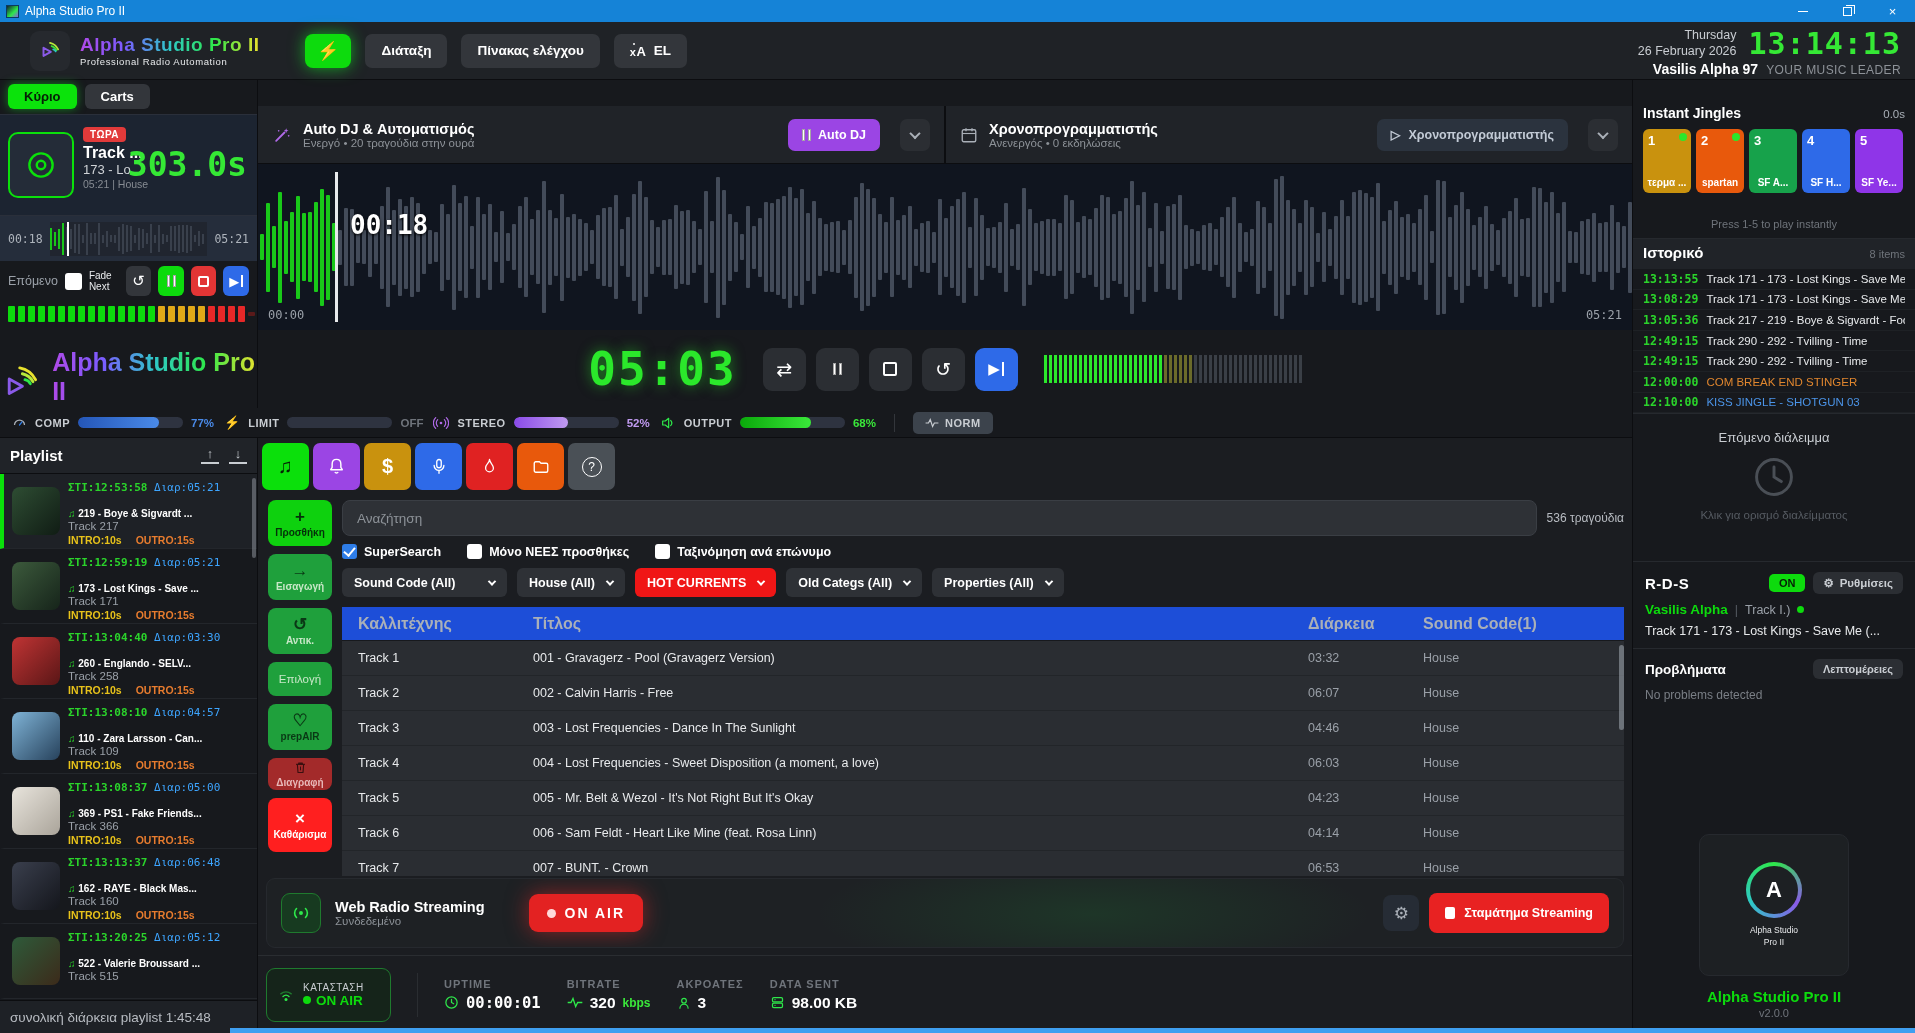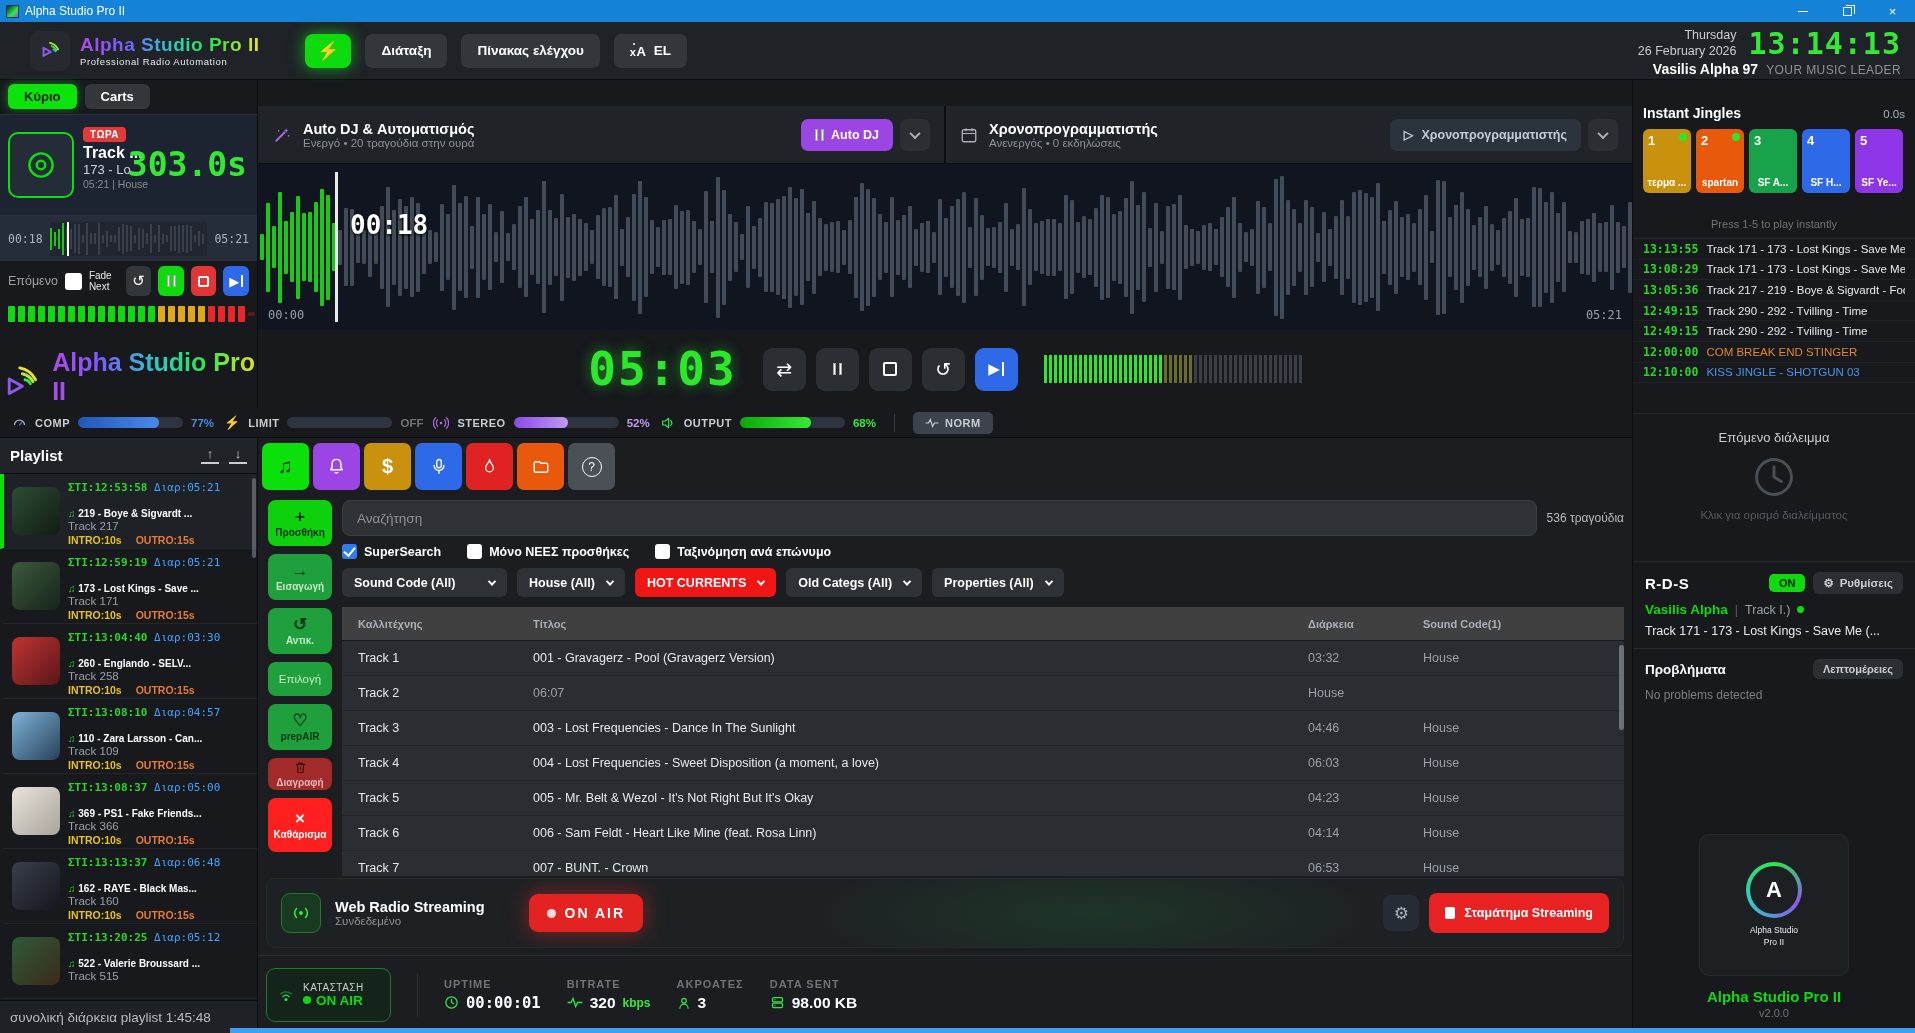--- a/index.html
+++ b/index.html
@@ -76,21 +76,21 @@
   .lb-txt .l1 { font-size:25px; font-weight:bold; background:linear-gradient(90deg,#b04ae8,#7a5cff,#2ec8c8,#2ee84a,#e8e22e); -webkit-background-clip:text; background-clip:text; color:transparent; }
   .lb-txt .l2 { font-size:11.5px; color:#e8eaec; letter-spacing:1.1px; }
 
   
   .centertop { position:absolute; left:258px; top:80px; width:1374px; height:328px; }
   .headrow { margin-top:26px; height:58px; display:flex; background:#202328; border-bottom:1px solid #0c0d10; }
   .sect { flex:1; display:flex; align-items:center; padding:0 14px; gap:11px; min-width:0; }
   .sect + .sect { border-left:2px solid #0c0d10; }
   .sect-tt { font-weight:bold; font-size:14.5px; color:#fff; white-space:nowrap; }
   .sect-st { font-size:11.5px; color:#8d9298; white-space:nowrap; }
-  .sect-right { margin-left:auto; display:flex; align-items:center; gap:7px; }
+  .sect-right { margin-left:auto; display:flex; align-items:center; gap:20px; }
   .btn-autodj { background:#9b45e4; color:#fff; font-weight:bold; font-size:12.5px; height:32px; border-radius:7px; display:flex; align-items:center; gap:7px; padding:0 14px; }
   .btn-sched { background:#2b333e; color:#c3cbd6; font-weight:bold; font-size:12.5px; height:32px; border-radius:7px; display:flex; align-items:center; gap:8px; padding:0 14px; }
   .chev-btn { width:30px; height:32px; border-radius:7px; background:#2b2e33; display:flex; align-items:center; justify-content:center; }
   .chev { width:8px; height:8px; border-right:2px solid #aab0b8; border-bottom:2px solid #aab0b8; transform:rotate(45deg) translate(-1px,-1px); }
   .wavebox { height:166px; background:#10151f; position:relative; display:flex; align-items:center; overflow:hidden; padding:0 2px; }
   .wavebox i { flex:none; width:4px; margin-right:2px; border-radius:1px; }
   .wb-ph { position:absolute; top:8px; bottom:8px; width:2.5px; background:#e8eaec; left:77px; }
   .wb-cursor { position:absolute; left:92px; top:46px; font-size:26px; font-weight:bold; color:#fff; text-shadow:0 1px 3px #000; }
   .wb-start { position:absolute; left:10px; bottom:8px; font-size:12px; color:#9aa0a8; }
   .wb-end { position:absolute; right:10px; bottom:8px; font-size:12px; color:#9aa0a8; }
@@ -152,21 +152,21 @@
   .cb { display:flex; align-items:center; gap:7px; font-size:12.5px; font-weight:bold; color:#fff; }
   .cb-box { width:15px; height:15px; border-radius:3px; background:#fff; position:relative; }
   .cb-box.on { background:#2e7de8; }
   .cb-box.on:after { content:""; position:absolute; left:4px; top:1px; width:5px; height:9px; border-right:2px solid #fff; border-bottom:2px solid #fff; transform:rotate(40deg); }
   .filterrow { display:flex; align-items:center; gap:10px; margin-top:9px; }
   .dd { height:29px; border-radius:6px; display:flex; align-items:center; gap:12px; padding:0 12px; font-size:12.5px; font-weight:bold; }
   .dd .chev { border-color:currentColor; width:6px; height:6px; }
   .tbl { margin-top:10px; flex:1; position:relative; overflow:hidden; }
   .tbl-scroll { position:absolute; right:0; top:38px; width:5px; height:85px; background:#9aa0a8; border-radius:3px; opacity:.6; }
   .trow { display:grid; grid-template-columns:175px 1fr 115px 185px; align-items:center; padding:0 16px; }
-  .thead { height:34px; background:#404040; color:#aab0b8; font-weight:bold; font-size:11px; border-bottom:1px solid #17191d; }
+  .thead { height:34px; background:#1d4ed8; color:#aab0b8; font-weight:bold; font-size:16px; border-bottom:1px solid #17191d; }
   .tdata { height:35px; background:#2a2d32; color:#e8eaec; font-size:12.5px; border-bottom:1px solid #222529; }
   .tdata .dim { color:#9aa0a8; }
   .tdata .ttl { white-space:nowrap; overflow:hidden; }
 
   
   .streaming { height:70px; flex:none; margin:2px 8px 0 8px; background:#1e2124; border:1px solid #26292e; border-radius:9px; display:flex; align-items:center; padding:0 14px; gap:14px; position:relative; overflow:hidden; }
   .glow { position:absolute; right:250px; top:-30px; width:560px; height:130px; background:radial-gradient(ellipse at center,rgba(30,160,60,.16),transparent 70%); pointer-events:none; }
   .str-ico { width:40px; height:40px; border-radius:9px; background:#173a20; border:1px solid #1f7a2e; color:#2ee84a; display:flex; align-items:center; justify-content:center; }
   .str-tt { font-weight:bold; font-size:14.5px; color:#fff; }
   .str-st { font-size:11.5px; color:#8d9298; }
@@ -1087,20 +1087,21 @@
 
               <div class="trow tdata">
                 <span>Track 1</span>
                 <span class="ttl">001 - Gravagerz - Pool (Gravagerz Version)</span>
                 <span class="dim">03:32</span>
                 <span class="dim">House</span>
               </div>
 
               <div class="trow tdata">
                 <span>Track 2</span>
+                <span class="ttl">002 - Calvin Harris - Free</span>
                 <span class="dim">06:07</span>
                 <span class="dim">House</span>
               </div>
 
               <div class="trow tdata">
                 <span>Track 3</span>
                 <span class="ttl">003 - Lost Frequencies - Dance In The Sunlight</span>
                 <span class="dim">04:46</span>
                 <span class="dim">House</span>
               </div>
@@ -1271,20 +1272,24 @@
             <div class="n">5</div>
 
             <div class="lb">SF Ye...</div>
           </div>
 
       </div>
       <div class="jg-hint">Press 1-5 to play instantly</div>
     </div>
 
     <div class="history">
+      <div class="hi-head">
+        <span class="hi-title">Ιστορικό</span>
+        <span class="hi-count">8 items</span>
+      </div>
       <div>
 
           <div class="hi-item">
             <span class="hi-time mono">13:13:55</span>
             <span class="hi-text" style="color: rgb(232, 234, 236);">Track 171 - 173 - Lost Kings - Save Me (feat. Ki...</span>
           </div>
 
           <div class="hi-item">
             <span class="hi-time mono">13:08:29</span>
             <span class="hi-text" style="color: rgb(232, 234, 236);">Track 171 - 173 - Lost Kings - Save Me (feat. Ki...</span>

